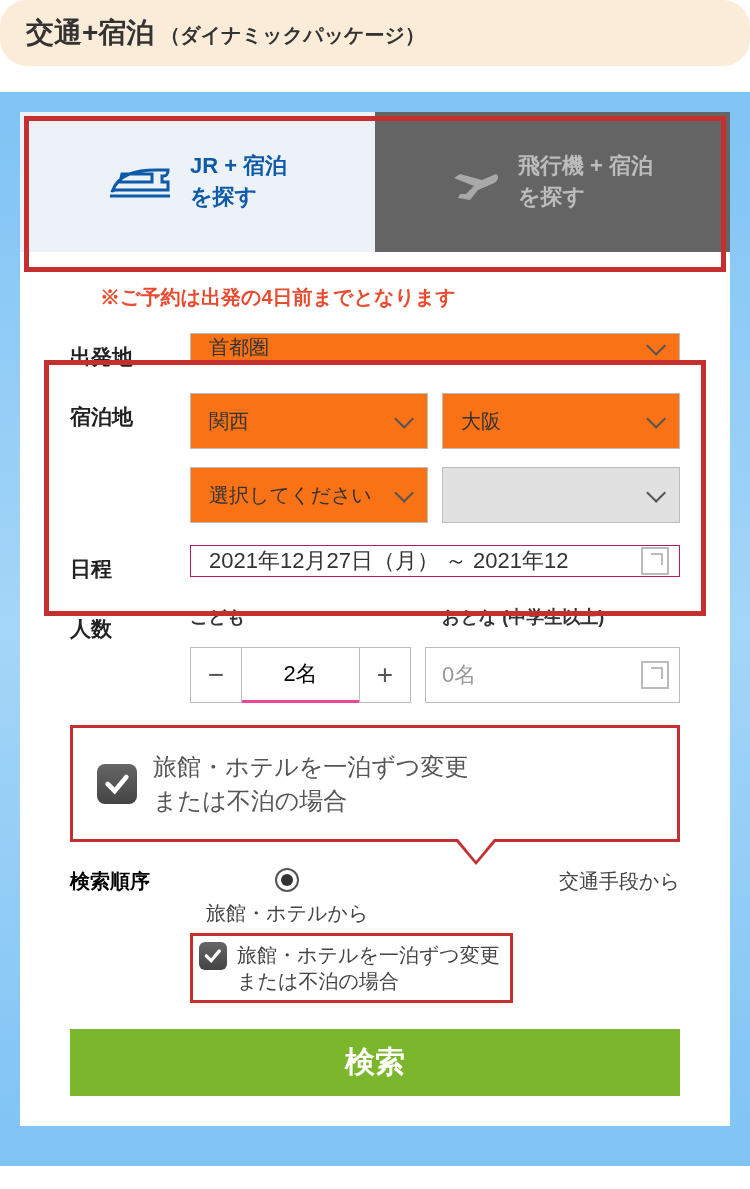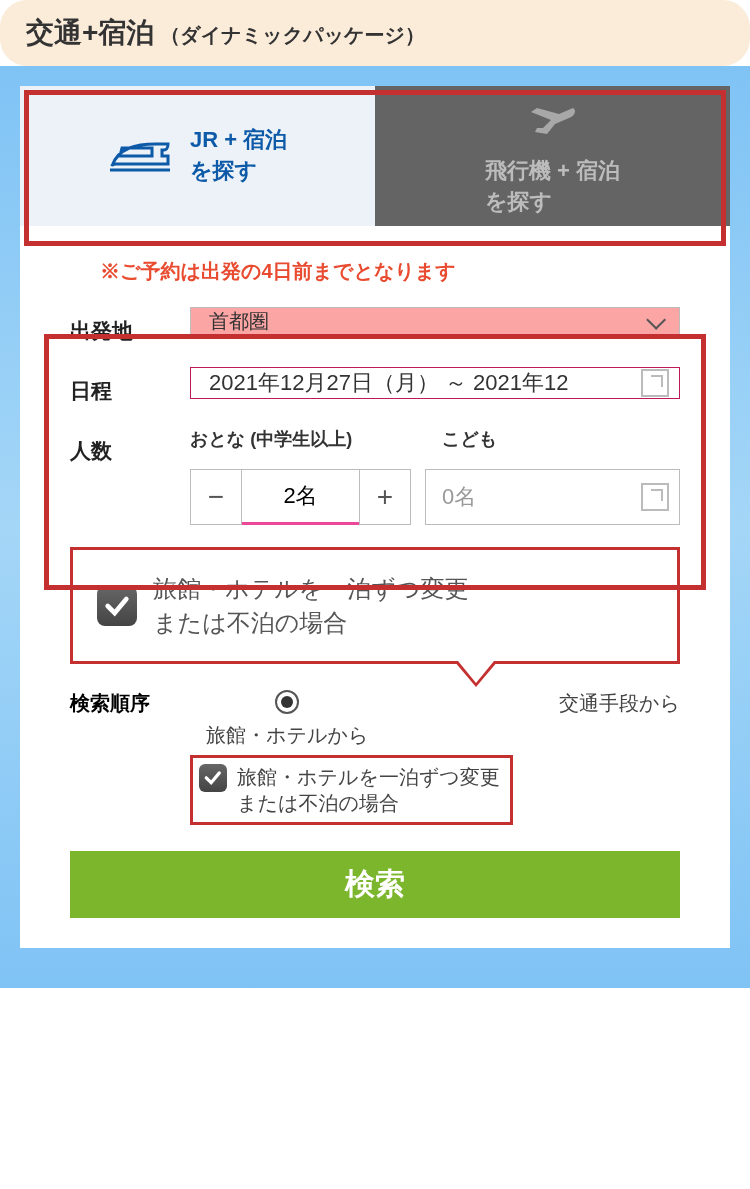--- a/index.html
+++ b/index.html
@@ -14,37 +14,38 @@
     display: flex;
     align-items: baseline;
     gap: 6px;
     border-radius: 27px;
   }
   .header-title { font-size: 28px; font-weight: bold; color: #333; }
   .header-sub { font-size: 20px; font-weight: bold; color: #333; }
   .panel-wrap {
     background: linear-gradient(180deg, #7fc3f5 0%, #a4d6f7 50%, #7fc3f5 100%);
     padding: 20px 20px 40px;
+    margin-top: 26px;
   }
   .search-card {
     background: #fff;
     position: relative;
   }
   
   .tabs { display: flex; height: 140px; }
   .tab {
     flex: 1;
     display: flex;
     align-items: center;
     justify-content: center;
     gap: 18px;
     cursor: pointer;
   }
   .tab-active { background: #ecf2f7; }
-  .tab-inactive { background: #646464; color: #a8a8a8; flex-direction: column; }
+  .tab-inactive { background: #646464; color: #a8a8a8; }
   .tab-active .tab-label { color: #0d5aa8; font-weight: bold; font-size: 22px; line-height: 1.4; }
   .tab-inactive .tab-label { color: #bcbcbc; font-weight: bold; font-size: 22px; line-height: 1.4; }
 
   .notice {
     color: #e84b2f;
     font-weight: bold;
     font-size: 20px;
     padding: 32px 80px 22px;
   }
 
@@ -52,21 +53,21 @@
 
   .row { display: flex; align-items: flex-start; margin-bottom: 22px; }
   .row-label { width: 120px; font-size: 21px; font-weight: bold; color: #222; padding-top: 10px; }
   .row-fields { flex: 1; display: flex; flex-direction: column; gap: 18px; }
   .hgap { display: flex; gap: 14px; }
 
   .sel {
     flex: 1;
     height: 56px;
     border: 1px solid #bcbcbc;
-    background: #fca5a5;
+    background: #f97316;
     display: flex;
     align-items: center;
     padding: 0 18px;
     font-size: 20px;
     color: #333;
     position: relative;
   }
   .sel.disabled { background: #e1e1e1; }
   .sel .chev {
     margin-left: auto;
@@ -244,37 +245,62 @@
       <div class="row">
         <div class="row-label">出発地</div>
         <div class="row-fields">
           <div class="sel">
             <span>首都圏</span>
             <span class="chev"></span>
           </div>
         </div>
       </div>
 
+      <div class="row">
+        <div class="row-label">宿泊地</div>
+        <div class="row-fields">
+          <div class="hgap">
+            <div class="sel">
+              <span>関西</span>
+              <span class="chev"></span>
+            </div>
+            <div class="sel">
+              <span>大阪</span>
+              <span class="chev"></span>
+            </div>
+          </div>
+          <div class="hgap">
+            <div class="sel">
+              <span>選択してください</span>
+              <span class="chev"></span>
+            </div>
+            <div class="sel disabled">
+              <span></span>
+              <span class="chev"></span>
+            </div>
+          </div>
+        </div>
+      </div>
 
       <div class="row">
         <div class="row-label">日程</div>
         <div class="row-fields">
           <div class="date-box">
             <span>2021年12月27日（月） ～ 2021年12</span>
             <span class="popout-icon"></span>
           </div>
         </div>
       </div>
 
       <div class="row">
         <div class="row-label">人数</div>
         <div class="row-fields">
           <div class="sublabels">
+            <span>こども</span>
             <span>おとな (中学生以上)</span>
-            <span>こども</span>
           </div>
           <div class="hgap">
             <div class="stepper">
               <button>−</button>
               <div class="val">2名</div>
               <button>+</button>
             </div>
             <div class="children-box">
               <span>0名</span>
               <span class="popout-icon"></span>

